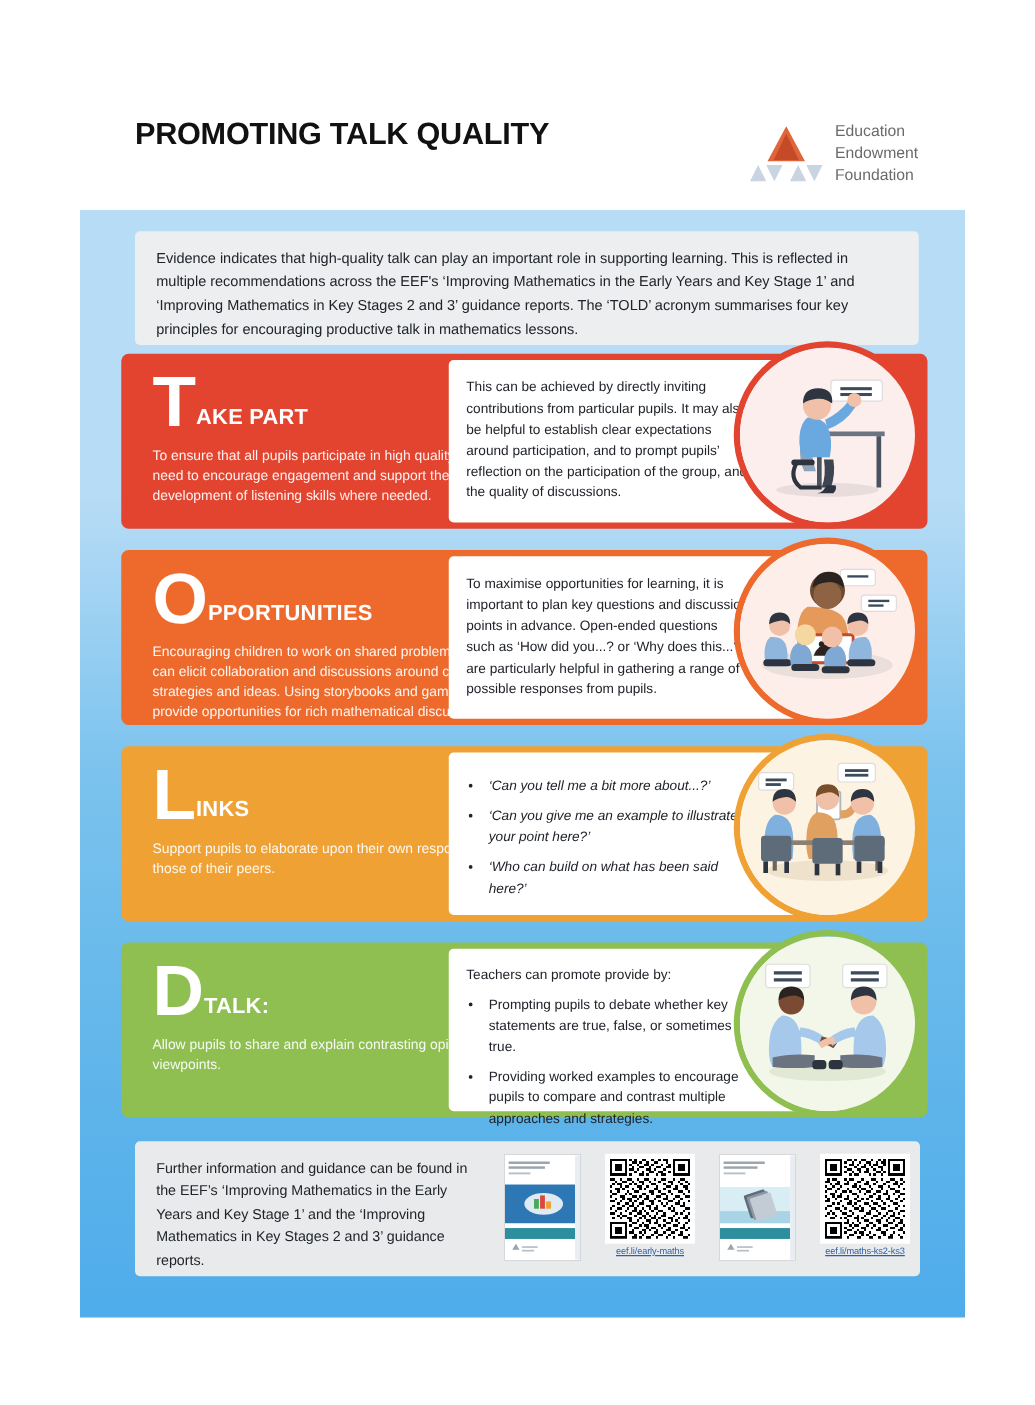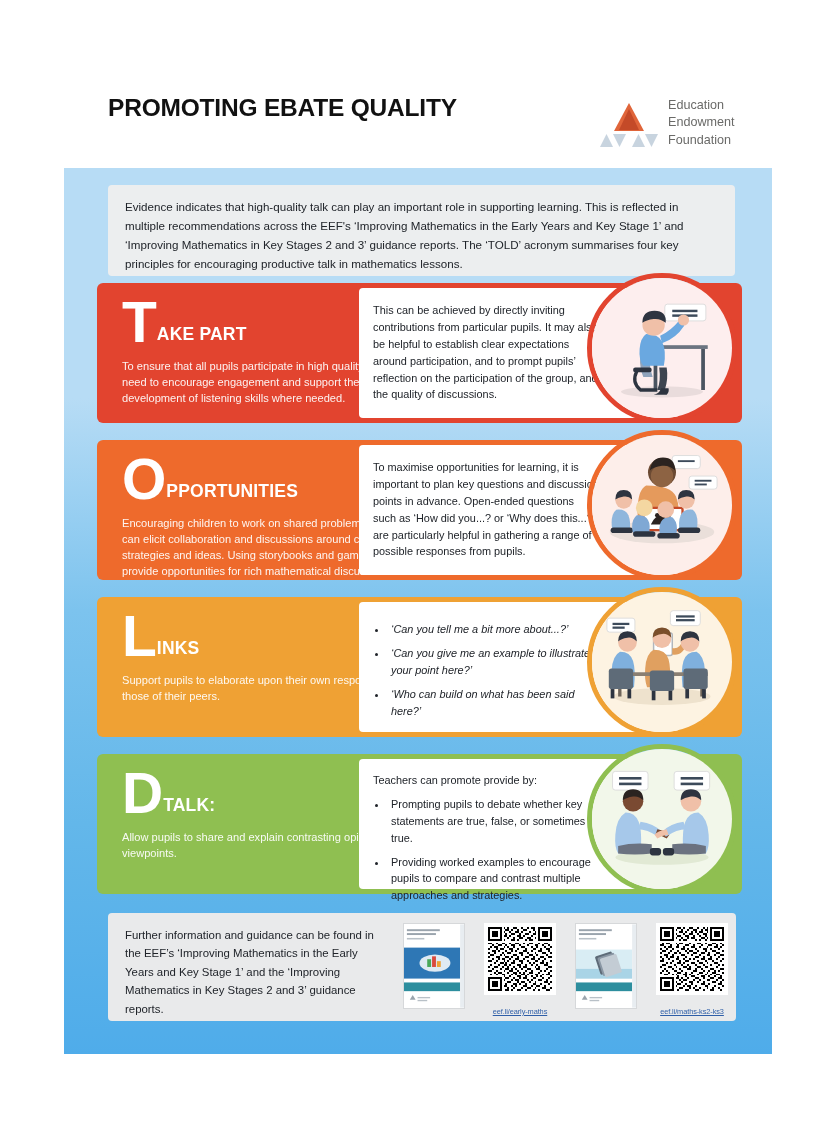--- a/index.html
+++ b/index.html
@@ -12,21 +12,21 @@
   .page { position: relative; width: 828px; height: 1124px; background: #fff; }
 
   
   .header { position: absolute; left: 0; top: 0; width: 828px; height: 168px; background: #fff; }
   .title {
     position: absolute; left: 108px; top: 92px;
     font-size: 24.5px; font-weight: bold; line-height: 1.33;
     color: #111; letter-spacing: -0.2px;
   }
   .title span { display: block; }
-  .logo-wrap { position: absolute; left: 600px; top: 97px; display: flex; align-items: flex-end; gap: 10px; }
+  .logo-wrap { position: absolute; left: 600px; top: 97px; display: flex; align-items: center; gap: 10px; }
   .logo-mark { width: 58px; height: 48px; }
   .logo-text { font-size: 12.6px; line-height: 1.38; color: #6a6a68; }
   .logo-text span { display: block; }
 
   
   .canvas {
     position: absolute; left: 64px; top: 168px; width: 708px; height: 886px;
     background: linear-gradient(to bottom,
       #b7dcf5 0%, #b7dcf5 26%, #7cc3ee 50%, #63b7ea 74%, #4facea 100%);
   }
@@ -110,32 +110,32 @@
   .assets { position: absolute; left: 295px; top: 10px; display: flex; gap: 19px; align-items: flex-start; }
   .asset-col { display: flex; flex-direction: column; align-items: center; }
   .thumb {
     width: 62px; height: 86px; background: #fff;
     border: 1px solid #d6d8da; position: relative; overflow: hidden;
   }
   .qr-col { display: flex; flex-direction: column; align-items: center; }
   .qr { width: 72px; height: 72px; background: #fff; padding: 4px; }
   .qr svg { display: block; }
   .qr-link {
-    margin-top: 12px; font-size: 7.4px; color: #2f5fa8;
+    margin-top: 1px; font-size: 7.4px; color: #2f5fa8;
     text-decoration: underline; letter-spacing: -0.1px; white-space: nowrap;
   }
 </style>
 </head>
 <body>
 
 <div class="page">
 
   <div class="header">
     <div class="title">
-      <span>PROMOTING EBATE QUALITY</span>
+      <span>PROMOTING TALK QUALITY</span>
     </div>
     <div class="logo-wrap">
       <svg class="logo-mark" viewBox="0 0 58 48">
         <polygon points="29,2 44,30 14,30" fill="#e0653a"></polygon>
         <polygon points="29,8 39,29 19,29" fill="#c44a28"></polygon>
         <polygon points="13,46 0,46 6.5,33" fill="#c8d4df"></polygon>
         <polygon points="13,33 26,33 19.5,46" fill="#c8d4df"></polygon>
         <polygon points="32,46 45,46 38.5,33" fill="#c8d4df"></polygon>
         <polygon points="45,33 58,33 51.5,46" fill="#c8d4df"></polygon>
       </svg>

